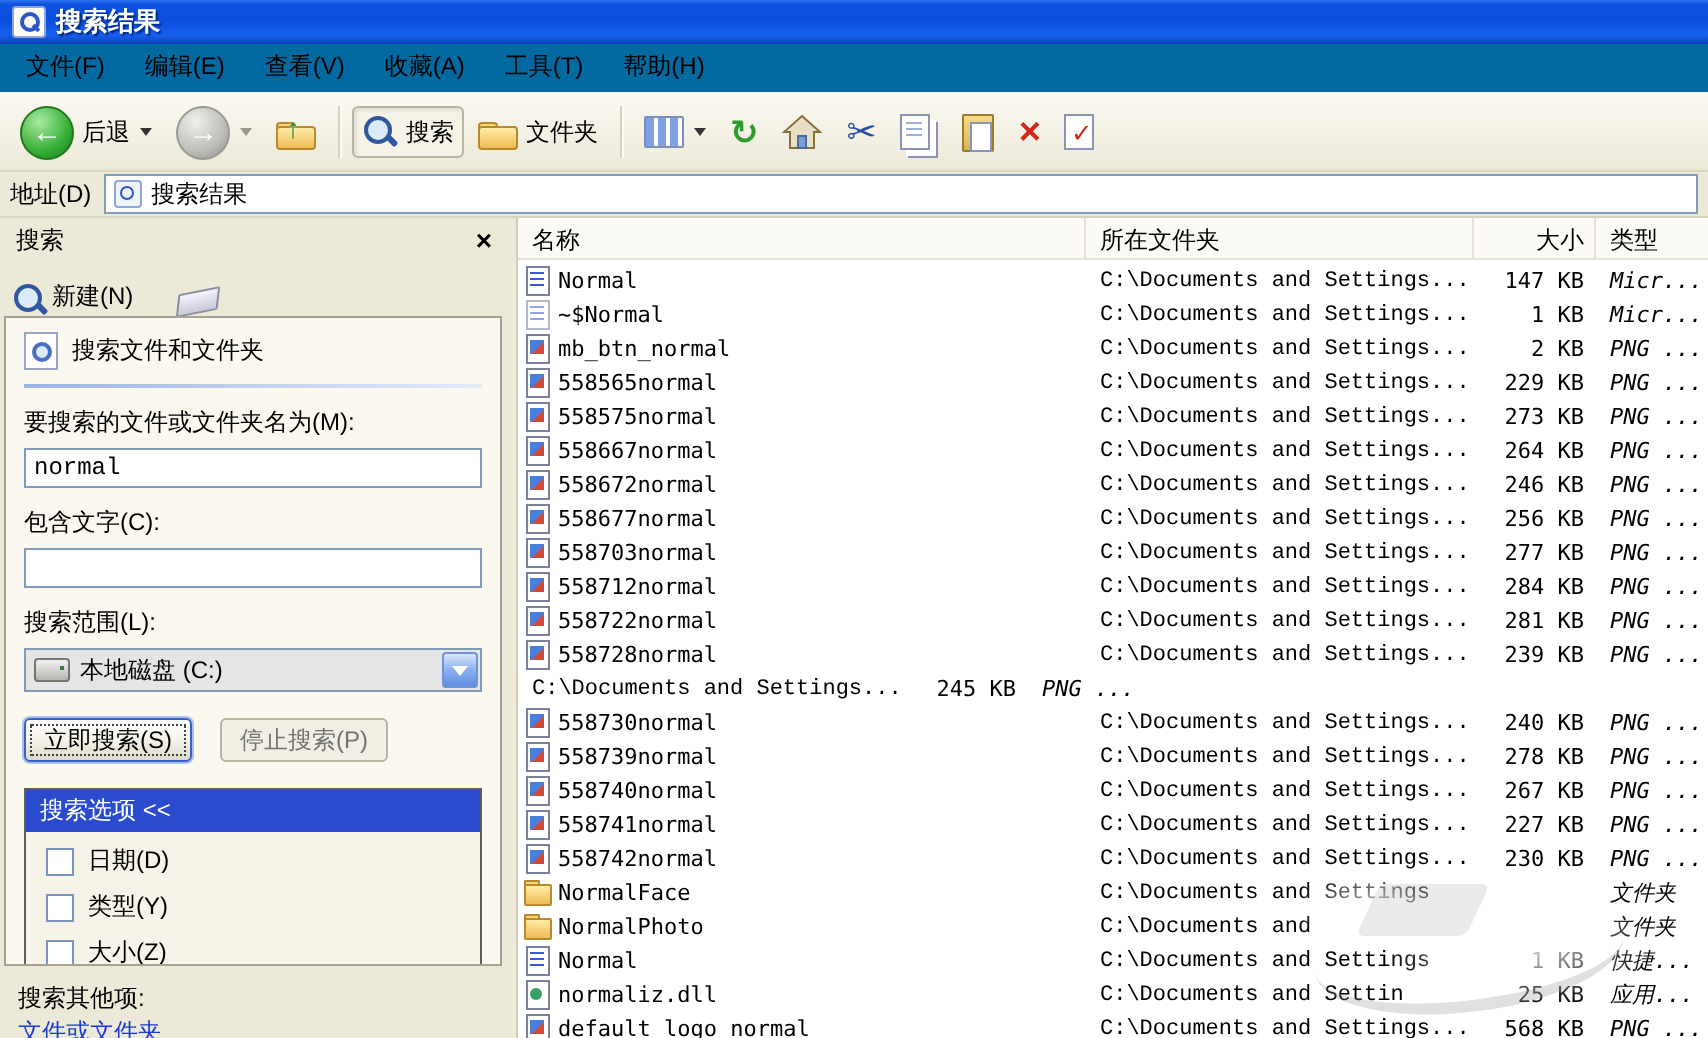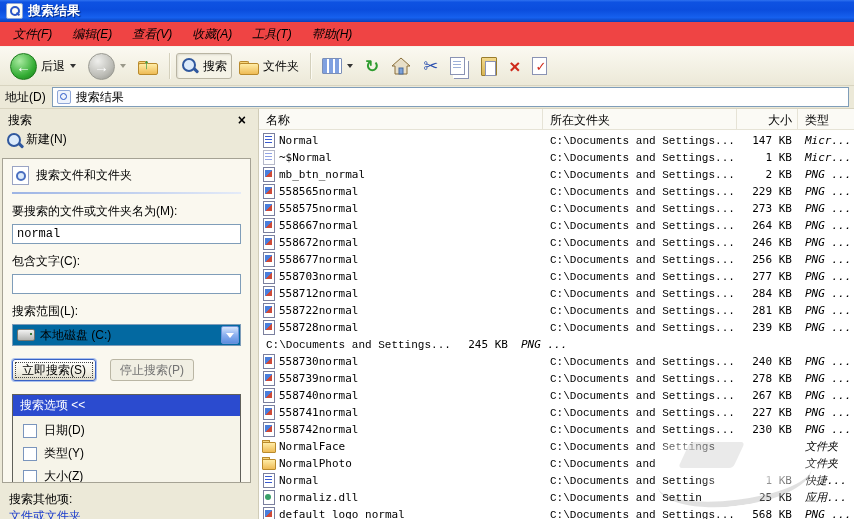--- a/index.html
+++ b/index.html
@@ -6,21 +6,21 @@
   .window{width:854px;height:519px;overflow:hidden;display:flex;flex-direction:column;
     font-family:"Liberation Sans","DejaVu Sans",sans-serif;font-size:12px;color:#000;position:relative;}
   
   .titlebar{height:22px;flex:0 0 22px;display:flex;align-items:center;gap:5px;padding:0 6px;
     background:linear-gradient(180deg,#2f72f0 0%,#0e52e2 10%,#0b4ddd 45%,#1660ee 80%,#0a3fb8 100%);}
   .title-text{color:#fff;font-weight:bold;font-size:13px;text-shadow:1px 1px 1px #00247e;}
   .title-icon{width:15px;height:14px;background:#fdfdf6;border:1px solid #8ea6d8;border-radius:2px;position:relative;}
   .title-icon::after{content:"";position:absolute;left:3px;top:2px;width:6px;height:6px;border:2px solid #2b57c8;border-radius:50%;}
   .title-icon::before{content:"";position:absolute;left:9px;top:9px;width:4px;height:2px;background:#2b57c8;transform:rotate(45deg);}
   
-  .menubar{height:24px;flex:0 0 24px;display:flex;align-items:center;background:#ef4444;border-bottom:1px solid #f6f4ea;padding-left:3px;font-style:italic;}
+  .menubar{height:24px;flex:0 0 24px;display:flex;background:#0369a1;border-bottom:1px solid #f6f4ea;padding-left:3px;}
   .menu-item{padding:3px 10px;cursor:default;}
   
   .toolbar{height:38px;flex:0 0 38px;display:flex;align-items:center;gap:2px;padding:0 5px;
     background:linear-gradient(#fbf9f1,#ece9d8);border-bottom:1px solid #d8d4c0;}
   .tb-btn{display:flex;align-items:center;gap:4px;padding:3px 4px;border:1px solid transparent;border-radius:3px;}
   .tb-btn.pressed{border:1px solid #b9b5a3;background:#f5f3e7;box-shadow:inset 1px 1px 2px rgba(0,0,0,.10);}
   .tb-label{font-size:12px;}
   .nav-circle{width:25px;height:25px;border-radius:50%;display:flex;align-items:center;justify-content:center;
     color:#fff;font-weight:bold;font-size:15px;line-height:1;}
   .nav-green{background:radial-gradient(circle at 35% 28%,#a8eaa0,#35ad35 62%,#157a15);border:1px solid #1d7a1d;}
@@ -54,33 +54,33 @@
   .addressbar{height:22px;flex:0 0 22px;display:flex;align-items:center;gap:6px;padding:0 5px;
     background:#ece9d8;border-bottom:1px solid #d8d4c0;}
   .address-combo{flex:1;height:18px;background:#fff;border:1px solid #7f9db9;display:flex;align-items:center;gap:5px;padding:0 4px;}
   .addr-ico{width:12px;height:12px;background:#eef3fc;border:1px solid #8ea6d8;border-radius:2px;position:relative;flex:0 0 12px;}
   .addr-ico::after{content:"";position:absolute;left:2px;top:2px;width:5px;height:5px;border:1px solid #2b57c8;border-radius:50%;}
   
   .main{flex:1;min-height:0;display:flex;}
   .sidebar{width:258px;flex:0 0 258px;background:#ece9d8;position:relative;}
   .sb-header{height:22px;display:flex;align-items:center;justify-content:space-between;padding:0 12px 0 8px;}
   .sb-close{font-size:14px;font-weight:bold;cursor:default;}
-  .sb-tools{height:26px;display:flex;align-items:flex-start;gap:22px;padding:0 6px;flex-direction:column;}
+  .sb-tools{height:26px;display:flex;align-items:flex-end;gap:22px;padding:0 6px;}
   .sb-tool{display:flex;align-items:center;gap:4px;}
   .eraser{width:18px;height:10px;background:linear-gradient(#f4f4fb,#c9c9da);border:1px solid #8d8da5;transform:skewX(-18deg) rotate(-12deg);border-radius:1px;}
   .sb-panel{position:absolute;left:2px;right:7px;top:49px;bottom:36px;box-sizing:border-box;
     background:#faf8ef;border:1px solid #a5a294;padding:7px 9px;overflow:hidden;}
   .sb-section-head{display:flex;align-items:center;gap:7px;}
   .doc-mag{width:15px;height:17px;background:#fff;border:1px solid #9aa4c4;position:relative;}
   .doc-mag::after{content:"";position:absolute;left:3px;top:4px;width:6px;height:6px;border:2px solid #4a6fc0;border-radius:50%;background:#dcebfb;}
   .sb-rule{height:2px;margin:7px 0 6px;background:linear-gradient(to right,#9db4e4,#e4ebf8);}
   .sb-label{margin:9px 0 4px;}
   .sb-input{width:100%;box-sizing:border-box;height:20px;border:1px solid #7f9db9;background:#fff;
     font:12px "Liberation Mono","DejaVu Sans Mono",monospace;padding:1px 4px;}
-  .sb-combo{height:20px;border:1px solid #7f9db9;background:#0369a1;display:flex;align-items:center;gap:5px;padding-left:4px;position:relative;margin-top:2px;}
+  .sb-combo{height:20px;border:1px solid #7f9db9;background:#e5e5e5;display:flex;align-items:center;gap:5px;padding-left:4px;position:relative;margin-top:2px;}
   .disk-ico{width:16px;height:10px;background:linear-gradient(#f2f2f2,#b5b5b2);border:1px solid #76766f;border-radius:2px;position:relative;}
   .disk-ico::after{content:"";position:absolute;right:2px;top:3px;width:2px;height:2px;background:#3c7a3c;}
   .combo-btn{position:absolute;right:1px;top:1px;bottom:1px;width:16px;border:1px solid #6d93d8;border-radius:2px;
     background:linear-gradient(#d8e6fc,#8cb0f0 50%,#5e8fe0);display:flex;align-items:center;justify-content:center;}
   .combo-arrow{width:0;height:0;border-left:4px solid transparent;border-right:4px solid transparent;border-top:5px solid #fff;}
   .sb-buttons{display:flex;gap:14px;margin-top:13px;}
   .xp-btn{font:12px "Liberation Sans","DejaVu Sans",sans-serif;height:22px;padding:0 9px;
     background:linear-gradient(#ffffff,#f3f1e6 55%,#ddd9c8);border:1px solid #7c7b6c;border-radius:3px;}
   .xp-btn.focused{border-color:#3a62c4;box-shadow:0 0 0 1px #a9c0ee;outline:1px dotted #444;outline-offset:-4px;}
   .xp-btn.disabled{color:#737373;border-color:#bab6a4;background:#f1efe3;}

